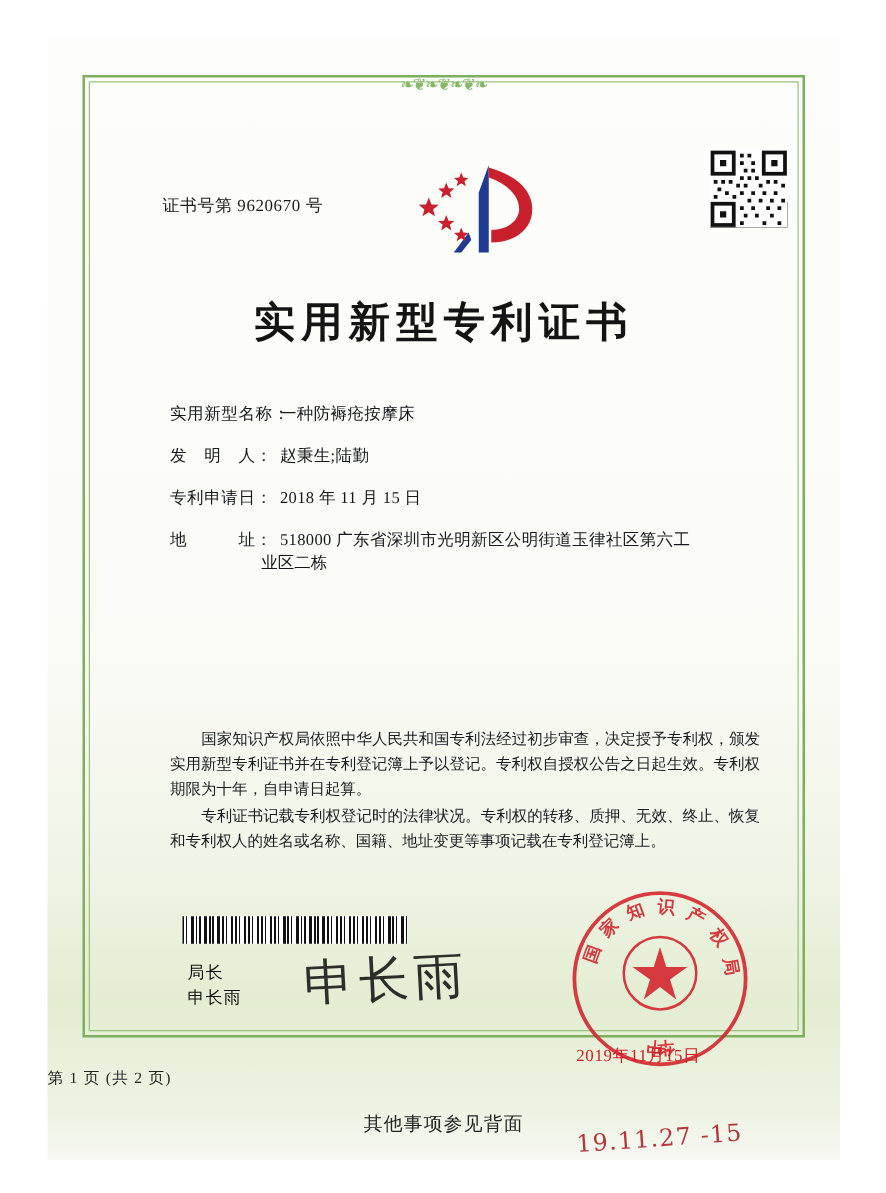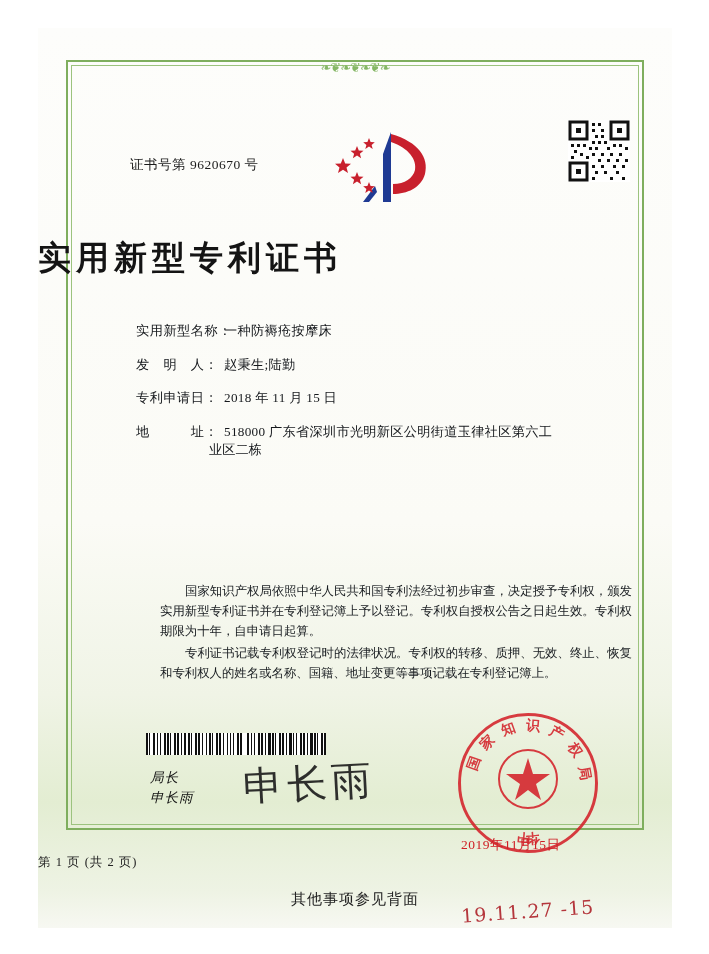--- a/index.html
+++ b/index.html
@@ -109,21 +109,21 @@
     color: #1a1a1a;
     font-family: "Liberation Serif", serif;
     letter-spacing: 0.5px;
   }
 
   .main-title {
     position: absolute;
     left: 0;
     right: 0;
     top: 208px;
-    text-align: left;
+    text-align: center;
     font-size: 33px;
     font-weight: bold;
     letter-spacing: 5px;
     color: #141414;
     font-family: "DejaVu Serif", serif;
   }
 
   .fields {
     position: absolute;
     left: 98px;
@@ -160,21 +160,20 @@
   .body-text {
     position: absolute;
     left: 98px;
     top: 553px;
     width: 472px;
     font-size: 12.4px;
     line-height: 1.62;
     color: #181c20;
     text-align: justify;
     font-family: "DejaVu Serif", serif;
-    margin-left: 24px;
   }
   .body-text p {
     margin: 0 0 2px 0;
     text-indent: 25px;
   }
 
   
   .barcode {
     position: absolute;
     left: 108px;
@@ -193,21 +192,20 @@
   }
 
   .director {
     position: absolute;
     left: 112px;
     top: 740px;
     font-size: 13.5px;
     color: #111;
     line-height: 1.45;
     letter-spacing: 1px;
-    font-style: italic;
   }
 
   .signature {
     position: absolute;
     left: 205px;
     top: 728px;
     font-size: 40px;
     color: #1a1a1a;
     font-family: "DejaVu Serif", serif;
     transform: rotate(-3deg);

